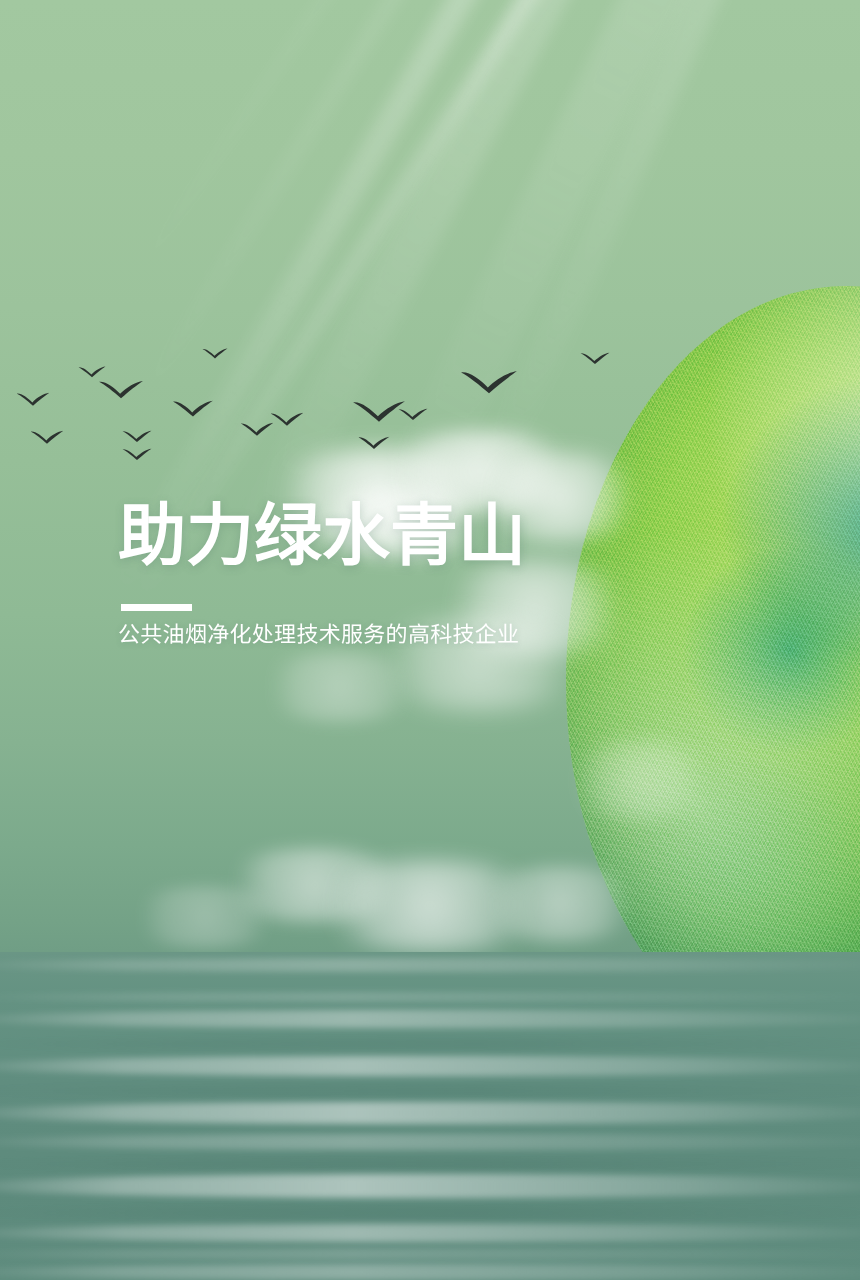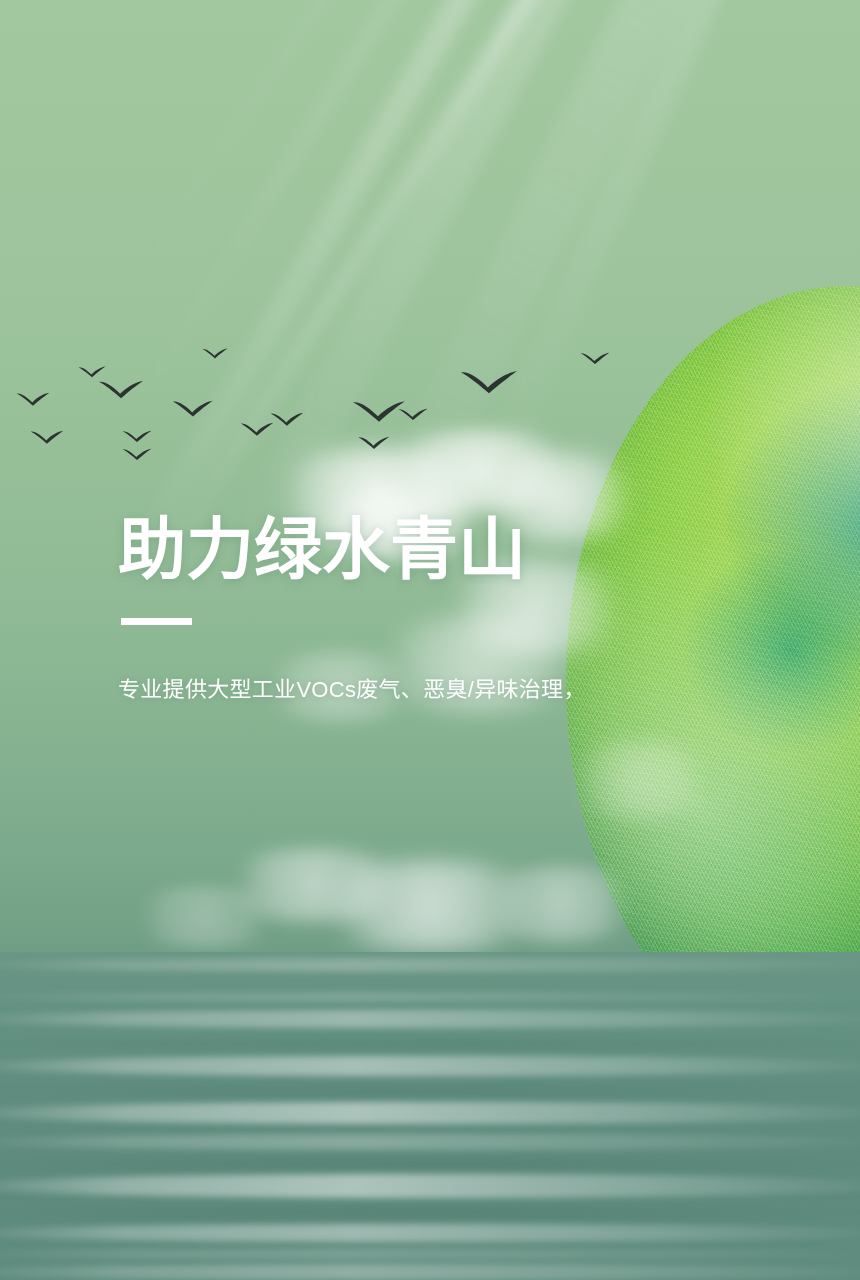--- a/index.html
+++ b/index.html
@@ -165,21 +165,20 @@
     width: 560px;
   }
   .headline {
     color: #ffffff;
     font-size: 68px;
     line-height: 86px;
     font-weight: bold;
     letter-spacing: 0px;
     text-shadow: 0 2px 10px rgba(60,100,85,0.22);
     white-space: nowrap;
-    margin-top: 14px;
   }
   .divider {
     margin-top: 26px;
     margin-left: 3px;
     width: 71px;
     height: 7px;
     background: #ffffff;
   }
   .subtitle {
     margin-top: 47px;
@@ -290,16 +289,16 @@
       <div class="wave" style="top: 222px; height: 24px; opacity: 0.62;"></div>
       <div class="wave dark" style="top: 254px; height: 14px; opacity: 0.28;"></div>
       <div class="wave" style="top: 272px; height: 18px; opacity: 0.5;"></div>
       <div class="wave" style="top: 296px; height: 12px; opacity: 0.22;"></div>
       <div class="wave" style="top: 312px; height: 16px; opacity: 0.38;"></div>
     </div>
 
   <div class="content">
     <div class="headline">助力绿水青山</div>
     <div class="divider"></div>
-    <div class="subtitle">专业提供大型工业VOCs废气、恶臭/异味治理，</div>
+    <div class="subtitle" style="margin-top:6px">公共油烟净化处理技术服务的高科技企业</div>
   </div>
 
 </div>
 
 </body></html>

